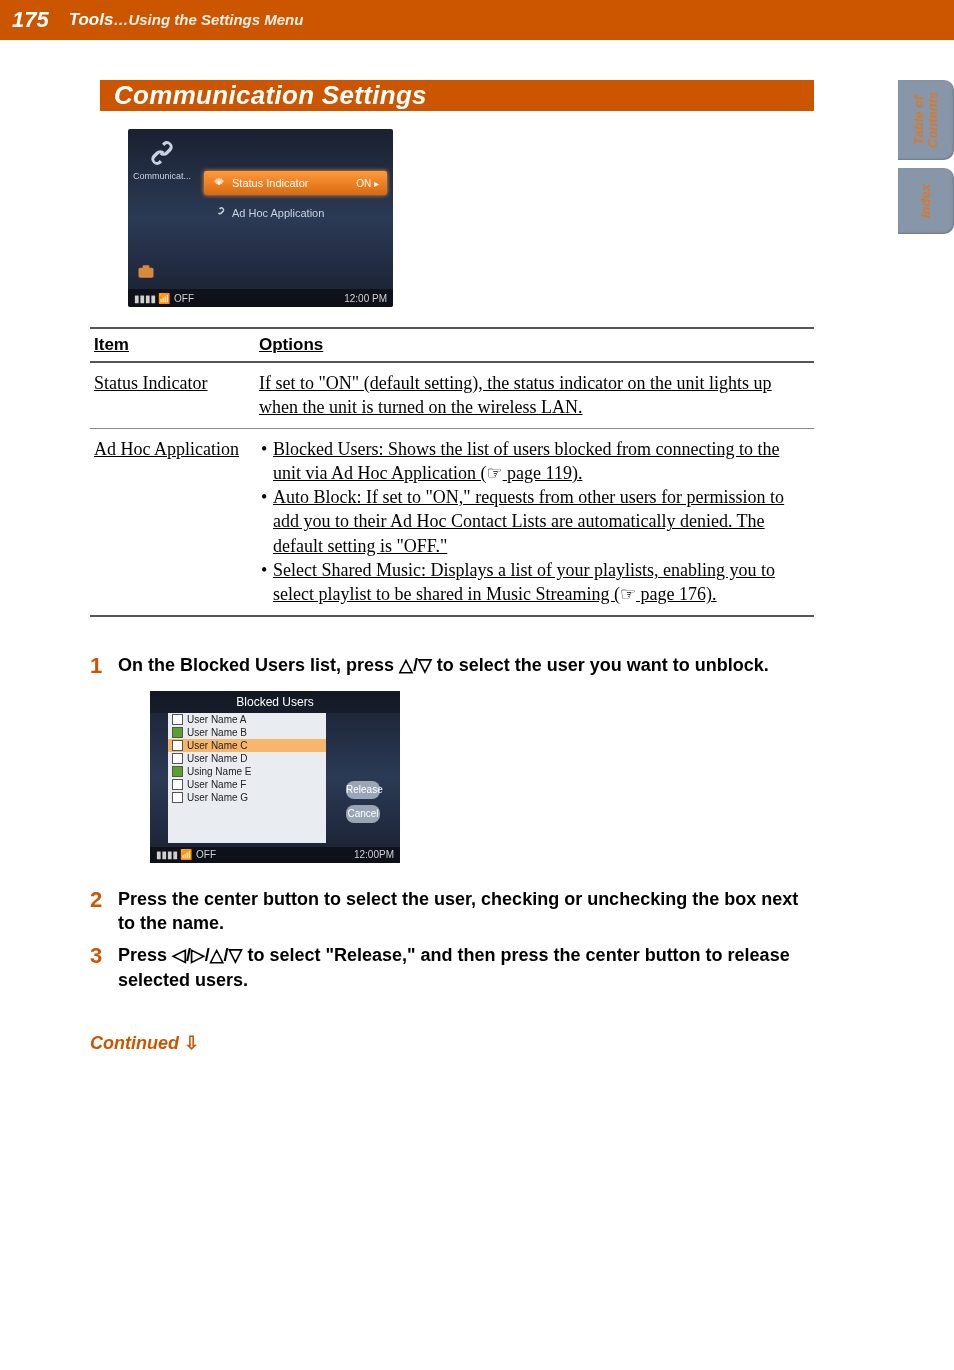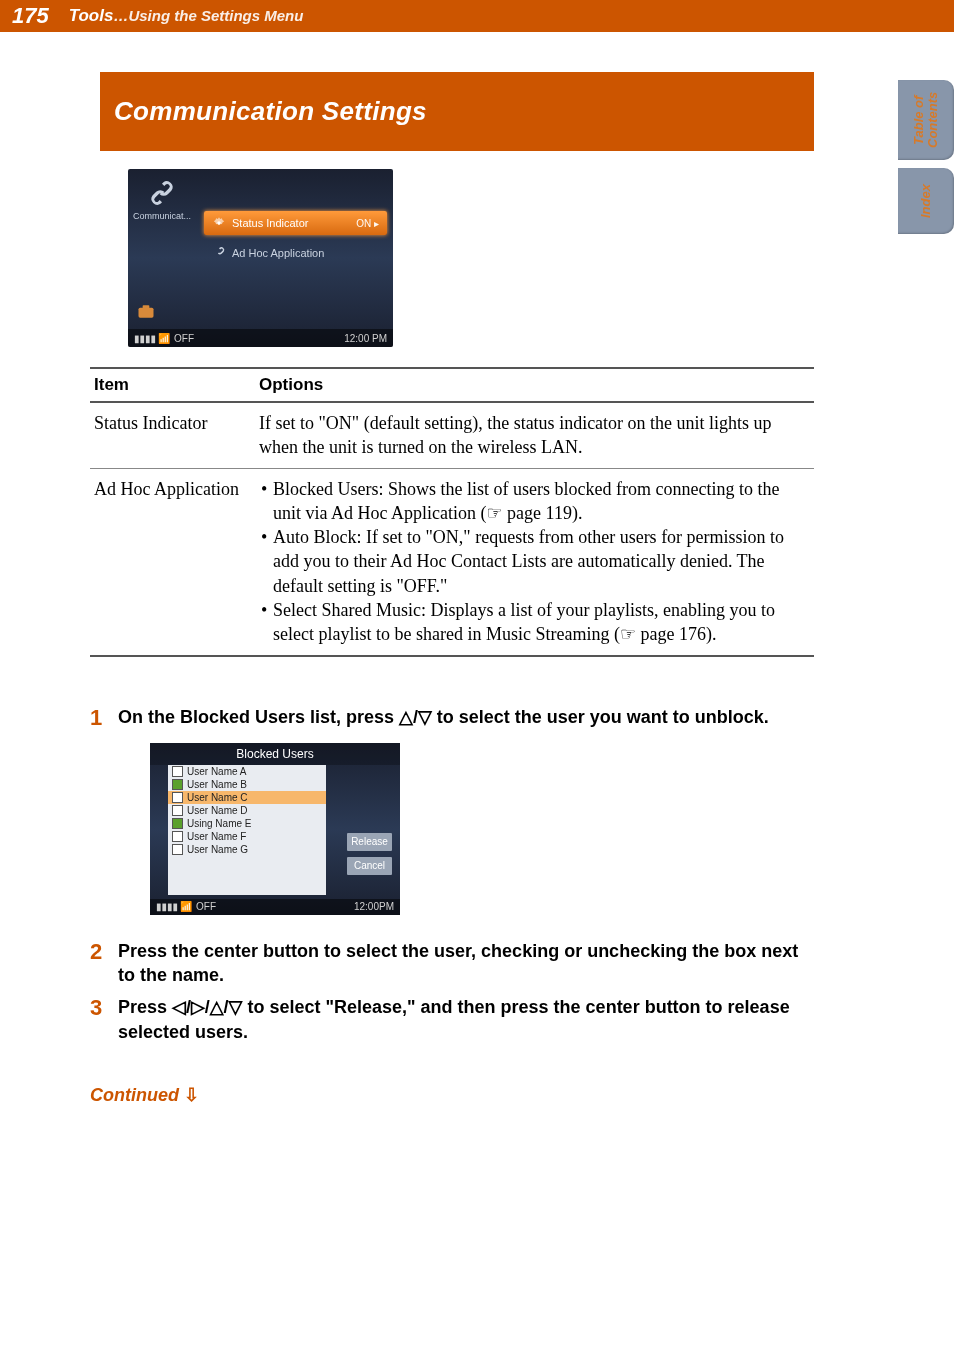--- a/index.html
+++ b/index.html
@@ -6,21 +6,21 @@
   body {
     font-family: Arial, Helvetica, sans-serif;
     width: 954px;
     height: 1370px;
     background: #fff;
     position: relative;
   }
   .header {
     background: #cc5500;
     color: #fff;
-    height: 32px;
+    height: 40px;
     display: flex;
     align-items: center;
     padding: 0 12px;
     font-family: Arial, sans-serif;
   }
   .page-num {
     font-weight: bold;
     font-size: 22px;
     font-style: italic;
     margin-right: 20px;
@@ -62,21 +62,21 @@
     line-height: 1.1;
     text-align: center;
     box-shadow: inset 1px 1px 2px rgba(0,0,0,0.2);
   }
   .content {
     padding: 40px 140px 20px 90px;
   }
   .section-title-bar {
     background: #cc5500;
     color: #fff;
-    padding: 24px 14px;
+    padding: 0 14px;
     font-size: 26px;
     font-weight: bold;
     font-style: italic;
     font-family: Arial, sans-serif;
     letter-spacing: 0.3px;
     border-left: 10px solid #ffffff;
     position: relative;
     margin-bottom: 18px;
   }
   .section-title-bar::before {
@@ -139,21 +139,22 @@
     align-items: center;
     justify-content: space-between;
     padding: 0 6px;
     font-size: 10px;
     color: #d0d0d0;
   }
   .tbl {
     width: 100%;
     border-collapse: collapse;
     font-size: 17px;
-    margin-bottom: 48px;
+    margin-bottom: 36px;
+    text-decoration: underline;
   }
   .tbl th {
     text-align: left;
     font-family: Arial, sans-serif;
     font-weight: bold;
     padding: 6px 4px;
     border-top: 2px solid #555;
     border-bottom: 2px solid #555;
     font-size: 17px;
   }
@@ -228,29 +229,29 @@
     padding: 1px 4px;
     font-size: 10px;
   }
   .screenshot2 .list .litem.sel { background: #f7b76b; }
   .screenshot2 .chk {
     width: 11px; height: 11px; border: 1px solid #555; background: #fff; display: inline-block;
   }
   .screenshot2 .chk.checked { background: #5aa02c; }
   .screenshot2 .btn {
     position: absolute;
-    right: 8px;
-    width: 45px;
+    right: 20px;
+    width: 34px;
     height: 18px;
     background: #9aa5b5;
     color: #fff;
     font-size: 10px;
     text-align: center;
     line-height: 18px;
-    border-radius: 1px;
+    border-radius: 8px;
   }
   .screenshot2 .footer {
     position: absolute;
     bottom: 0;
     left: 0;
     right: 0;
     height: 16px;
     background: rgba(0,0,0,0.5);
     display: flex;
     align-items: center;

